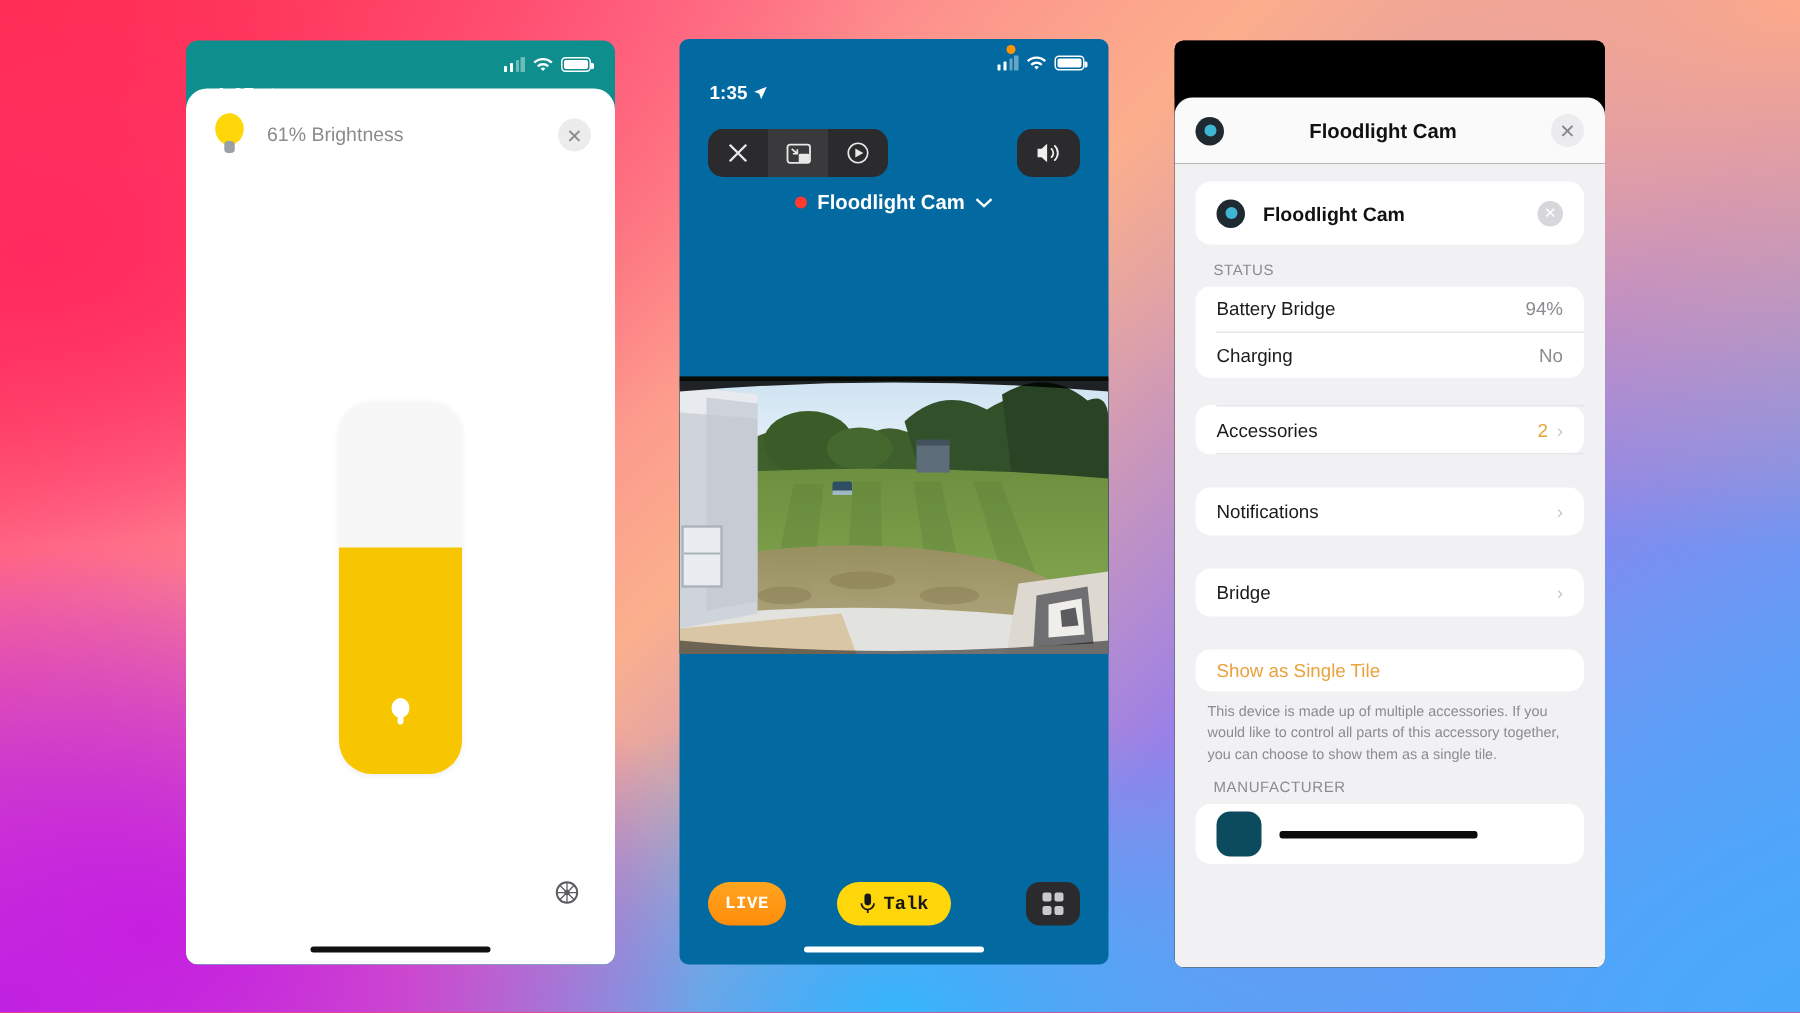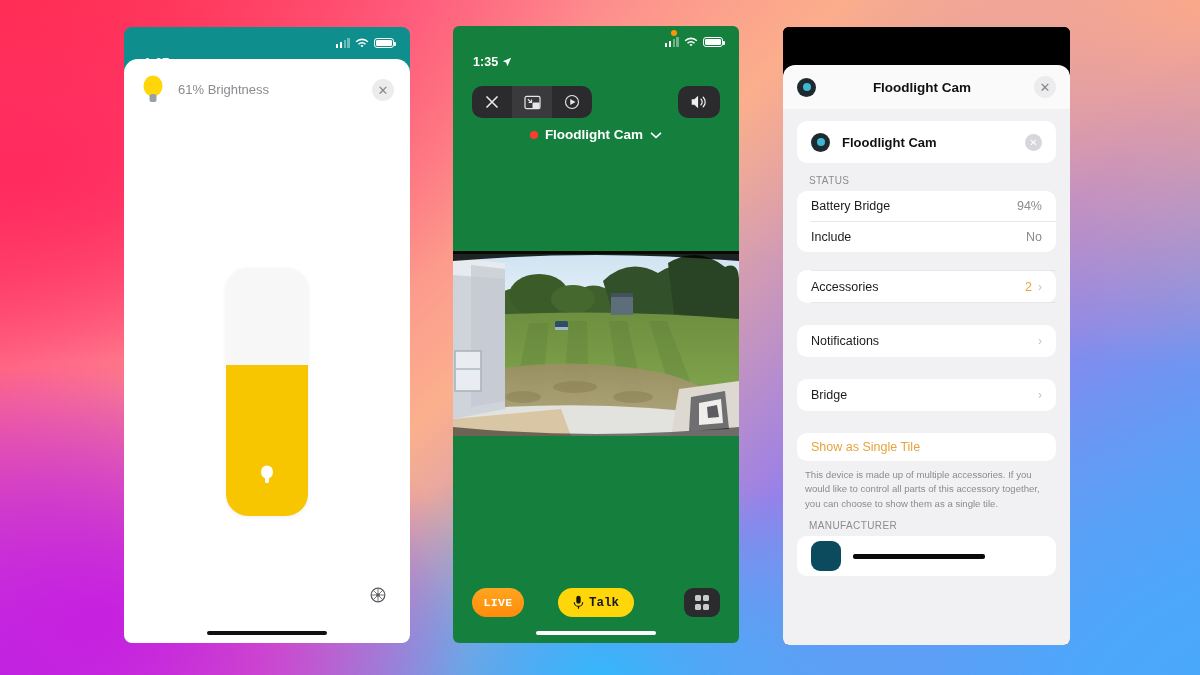--- a/index.html
+++ b/index.html
@@ -28,21 +28,21 @@
       radial-gradient(ellipse 40% 40% at 2% 25%, #ff2a5f 0%, rgba(255,42,95,0) 72%);
   }
 
   
   .phone {
     position: absolute;
     overflow: hidden;
     background: #000;
   }
   #phone-left   { left: 124px; top: 27px; width: 286px; height: 616px; border-radius: 8px; background:#0e8f8d; }
-  #phone-mid    { left: 453px; top: 26px; width: 286px; height: 617px; border-radius: 6px; background:#15803d; }
+  #phone-mid    { left: 453px; top: 26px; width: 286px; height: 617px; border-radius: 6px; background:#0369a1; }
   #phone-right  { left: 783px; top: 27px; width: 287px; height: 618px; border-radius: 6px; background:#000; }
 
   
   .statusbar {
     position: relative; height: 32px;
     display: flex; align-items: center; justify-content: space-between;
     padding: 0 16px 0 20px;
     font-size: 12.5px; font-weight: bold;
   }
   .sb-time { display:flex; align-items:center; gap:4px; letter-spacing:.1px;margin-top:40px;}
@@ -389,21 +389,21 @@
     </div>
 
     <div class="rp-sec-title">STATUS</div>
     <div class="rp-card">
       <div class="rp-row">
         <span class="lbl">Battery Bridge</span>
         <span class="val">94%</span>
       </div>
       <div class="rp-div"></div>
       <div class="rp-row">
-        <span class="lbl">Include</span>
+        <span class="lbl">Charging</span>
         <span class="val">No</span>
       </div>
     </div>
 
     <div style="height:18px"></div>
     <div class="rp-card">
       <div class="rp-div"></div>
       <div class="rp-row" style="height:31px">
         <span class="lbl">Accessories</span>
         <span class="val accent">2</span>

